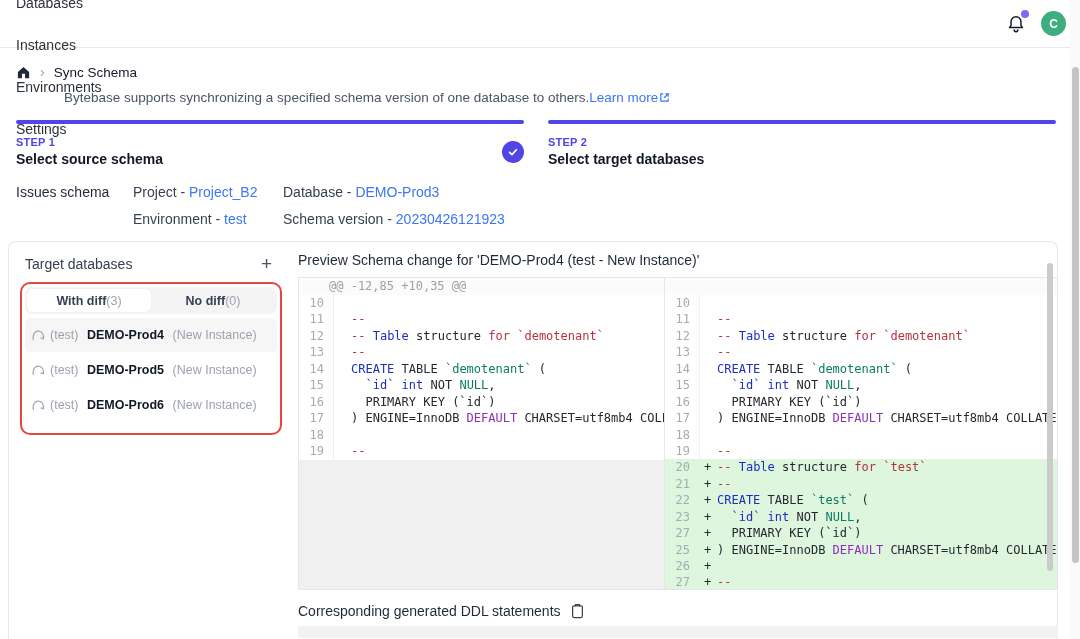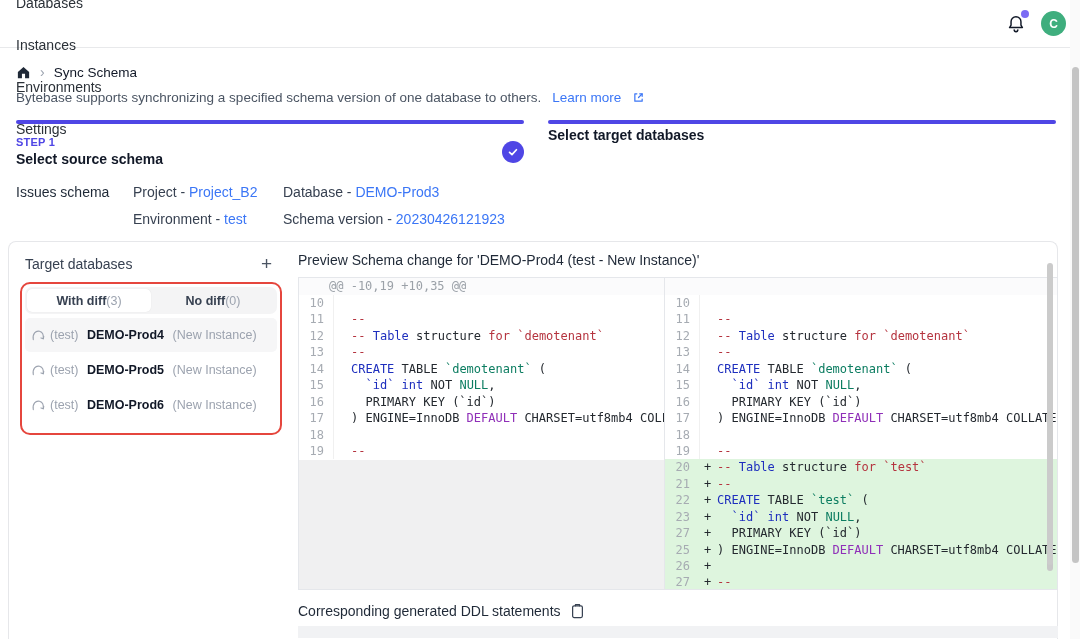--- a/index.html
+++ b/index.html
@@ -16,21 +16,21 @@
   .bell-dot { position:absolute; right:-2px; top:-3px; width:8px; height:8px;
     border-radius:50%; background:#7c6cf4; }
   .avatar { width:25px; height:25px; border-radius:50%; background:#3fae7e; color:#fff;
     font-size:12px; font-weight:700; display:flex; align-items:center; justify-content:center; }
 
   
   .page { padding:0 16px; }
   .breadcrumb { margin-top:16px; display:flex; align-items:center; gap:9px; }
   .crumb-sep { color:#9ca3af; font-size:14px; }
   .crumb-title { font-size:13.5px; color:#111827; }
-  .intro { margin-top:10px; font-size:13.5px; color:#4b5563; display:flex; align-items:center; gap:11px; }
+  .intro { margin-top:10px; font-size:13.5px; color:#4b5563; display:flex; align-items:center; gap:0;margin-left:48px; }
   .link { color:#3b76f6; text-decoration:none; cursor:pointer; }
 
   
   .steps { display:flex; gap:24px; margin-top:15px; padding-right:8px; }
   .step { position:relative; }
   .step-1 { width:508px; flex:none; }
   .step-2 { flex:1; }
   .step-bar { height:4px; border-radius:2px; background:#4f46e5; }
   .step-label { margin-top:12px; font-size:11px; font-weight:700; letter-spacing:.02em; color:#4f46e5; }
   .step-title { margin-top:3px; font-size:14px; font-weight:700; color:#111827; }
@@ -159,20 +159,21 @@
       <div class="step-label">STEP 1</div>
       <div class="step-title">Select source schema</div>
       <div class="step-check">
         <svg width="12" height="12" viewBox="0 0 14 14" fill="none" stroke="#fff" stroke-width="2" stroke-linecap="round" stroke-linejoin="round">
           <path d="M3 7.4 5.8 10 11 4.4"></path>
         </svg>
       </div>
     </div>
     <div class="step step-2">
       <div class="step-bar"></div>
+      <div class="step-label">STEP 2</div>
       <div class="step-title">Select target databases</div>
     </div>
   </div>
 
   <div class="source-row">
     <div class="source-label">Issues schema</div>
     <div class="source-fields">
         <div class="sfield"><span class="sname">Project - </span><a class="slink link">Project_B2</a></div>
         <div class="sfield"><span class="sname">Database - </span><a class="slink link">DEMO-Prod3</a></div>
         <div class="sfield"><span class="sname">Environment - </span><a class="slink link">test</a></div>
@@ -237,21 +238,21 @@
             </div>
           </div>
       </div>
     </div>
 
     <div class="right-col">
       <div class="preview-title">Preview Schema change for 'DEMO-Prod4 (test - New Instance)'</div>
 
       <div class="diff-editor">
         <div class="pane pane-left">
-          <div class="hrow">@@ -10,19 +10,35 @@</div>
+          <div class="hrow">@@ -12,85 +10,35 @@</div>
           <div>
               <div class="drow">
                 <span class="gut">10</span>
                 <span class="code"></span>
               </div>
               <div class="drow">
                 <span class="gut">11</span>
                 <span class="code"><span class="tk-r">--</span></span>
               </div>
               <div class="drow">

